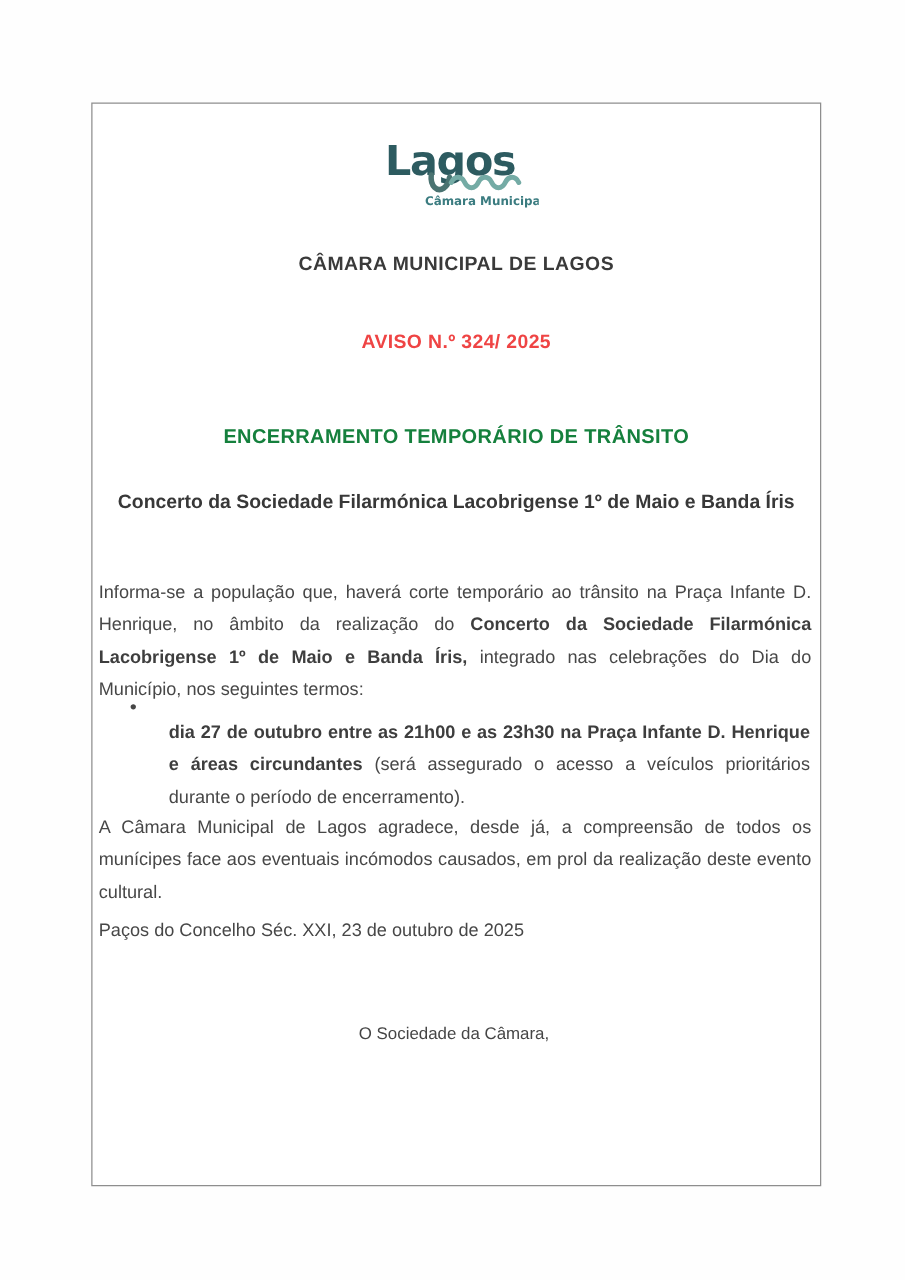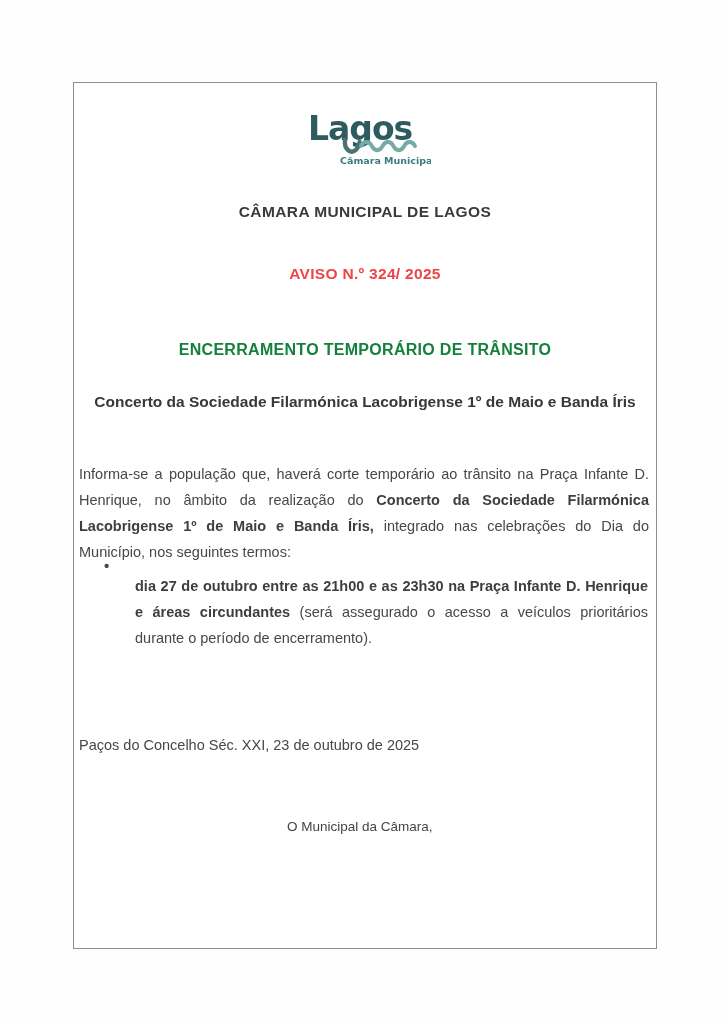--- a/index.html
+++ b/index.html
@@ -73,21 +73,22 @@
     <h2 class="abs center title">ENCERRAMENTO TEMPORÁRIO DE TRÂNSITO</h2>
     <h3 class="abs center subtitle">Concerto da Sociedade Filarmónica Lacobrigense 1º de Maio e Banda Íris</h3>
 
     <p class="abs bodytext p1"><span>Informa-se a população que, haverá corte temporário ao trânsito na Praça Infante D. Henrique, no âmbito da realização do </span><b>Concerto da Sociedade Filarmónica Lacobrigense 1º de Maio e Banda Íris,</b><span> integrado nas celebrações do Dia do Município, nos seguintes termos:</span></p>
 
     <div class="abs bullet-row">
       <span class="bullet-marker">•</span>
       <p class="bodytext bullet-text"><b>dia 27 de outubro entre as 21h00 e as 23h30 na Praça Infante D. Henrique e áreas circundantes</b><span> (será assegurado o acesso a veículos prioritários durante o período de encerramento).</span></p>
     </div>
 
+    <p class="abs bodytext p2">A Câmara Municipal de Lagos agradece, desde já, a compreensão de todos os munícipes face aos eventuais incómodos causados, em prol da realização deste evento cultural.</p>
 
     <p class="abs dateline">Paços do Concelho Séc. XXI, 23 de outubro de 2025</p>
 
     <div class="abs sig">
-      <div class="sig-role">O Municipal da Câmara,</div>
+      <div class="sig-role">O Sociedade da Câmara,</div>
     </div>
 
   </div>
 </div>
 
 </body></html>

